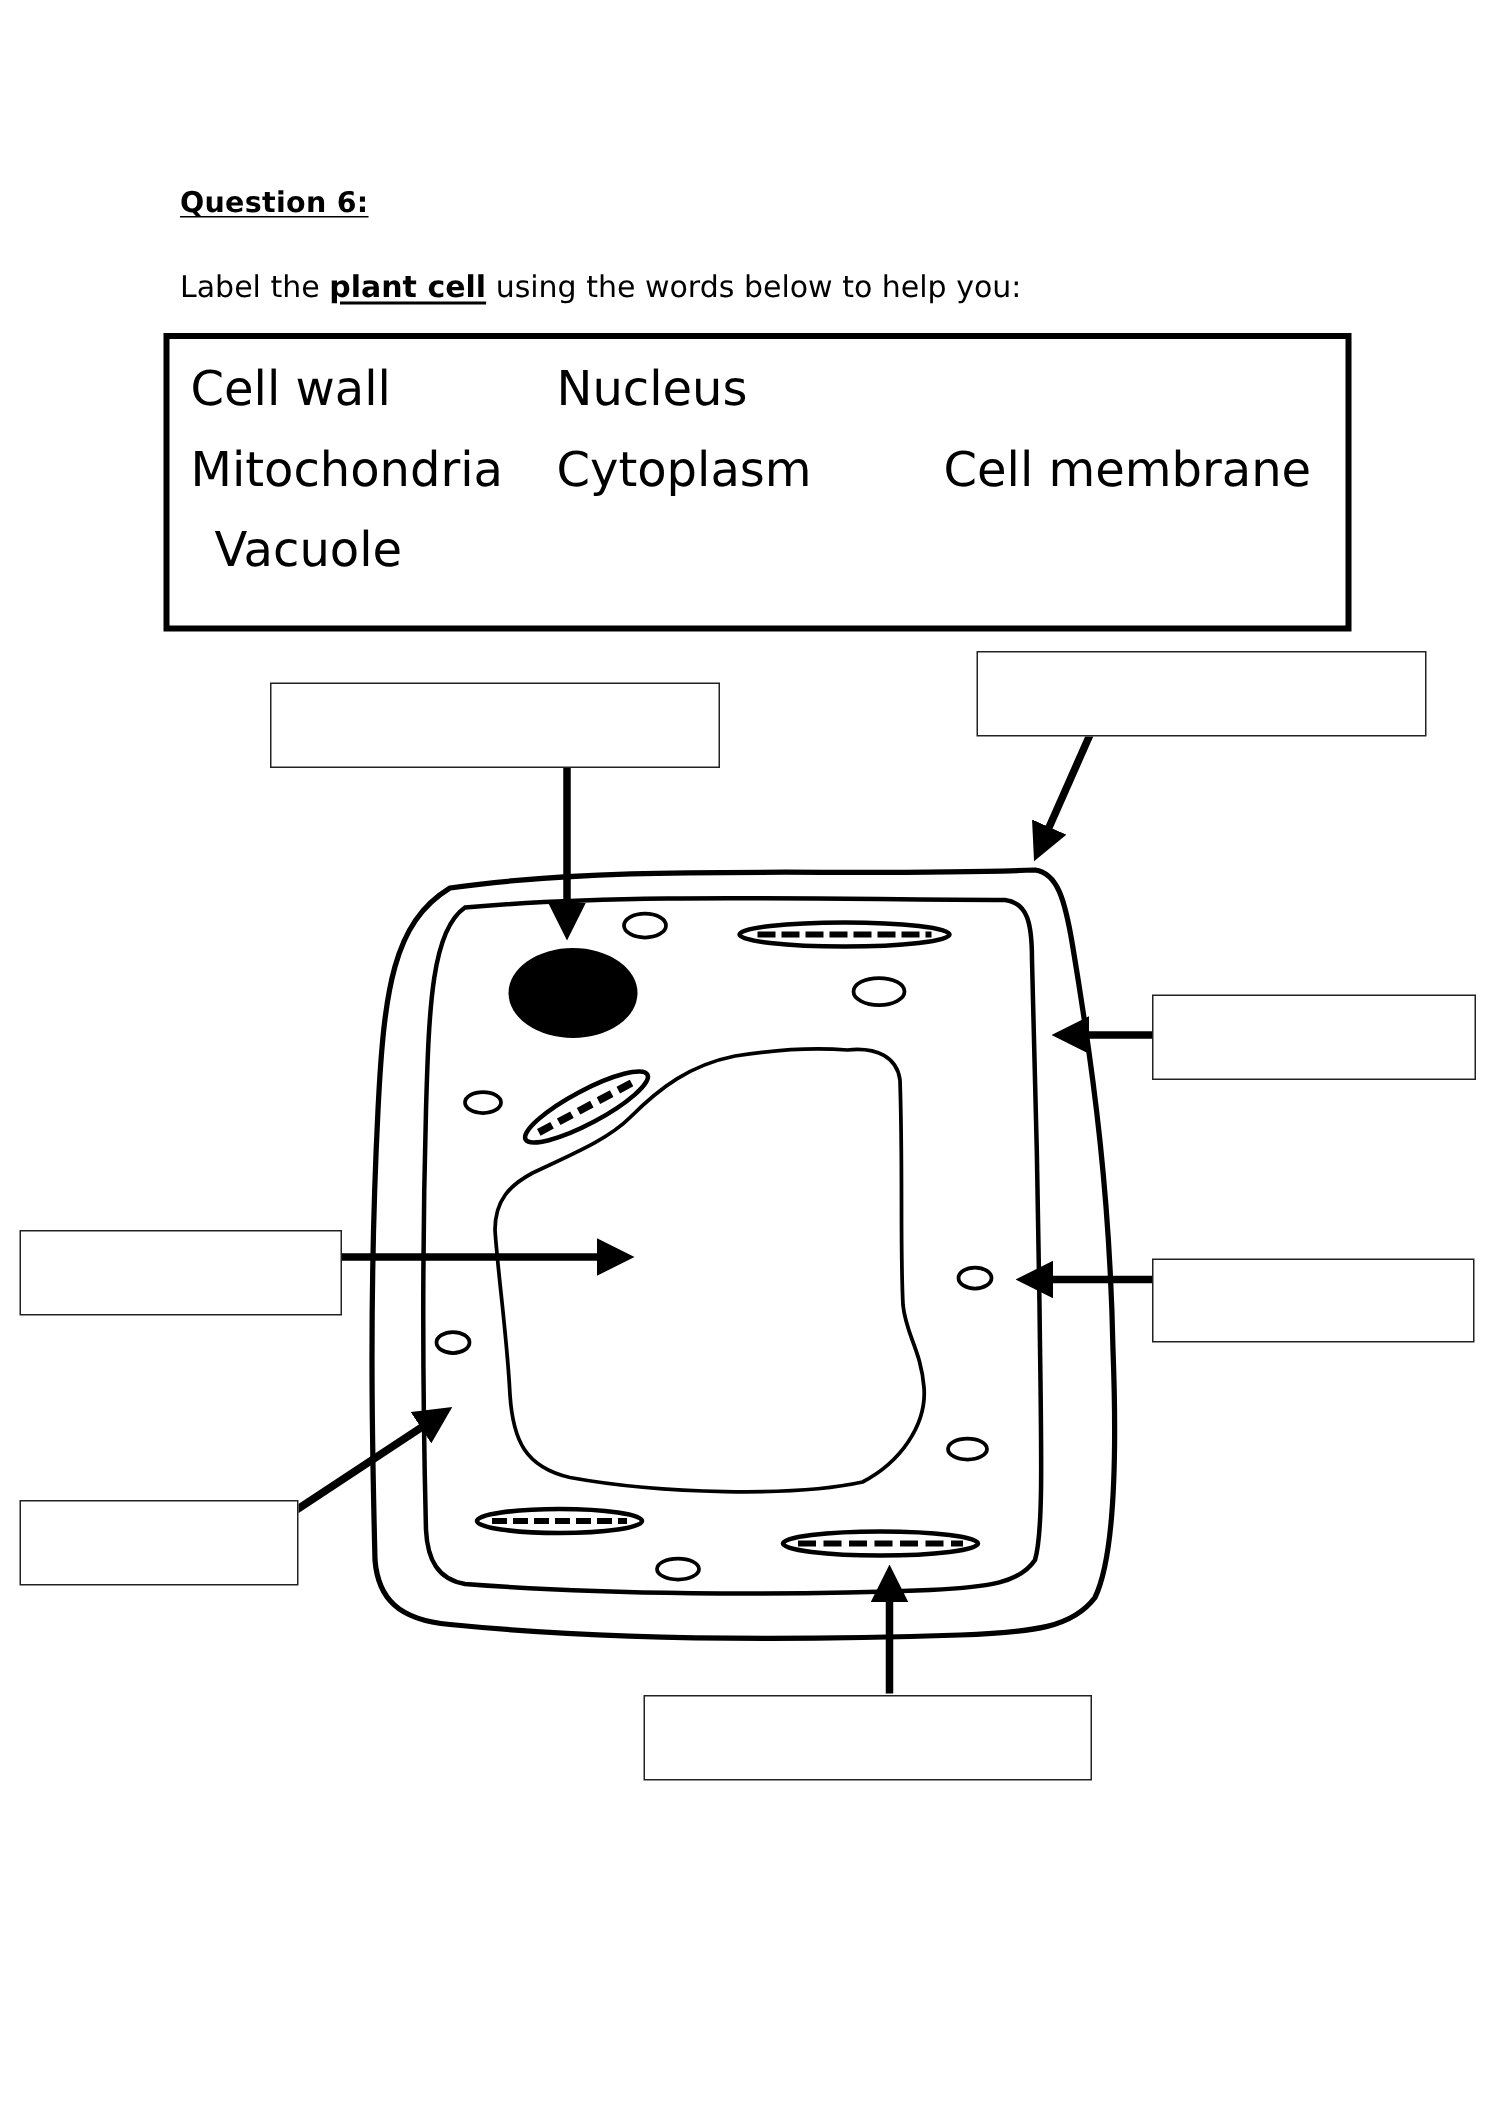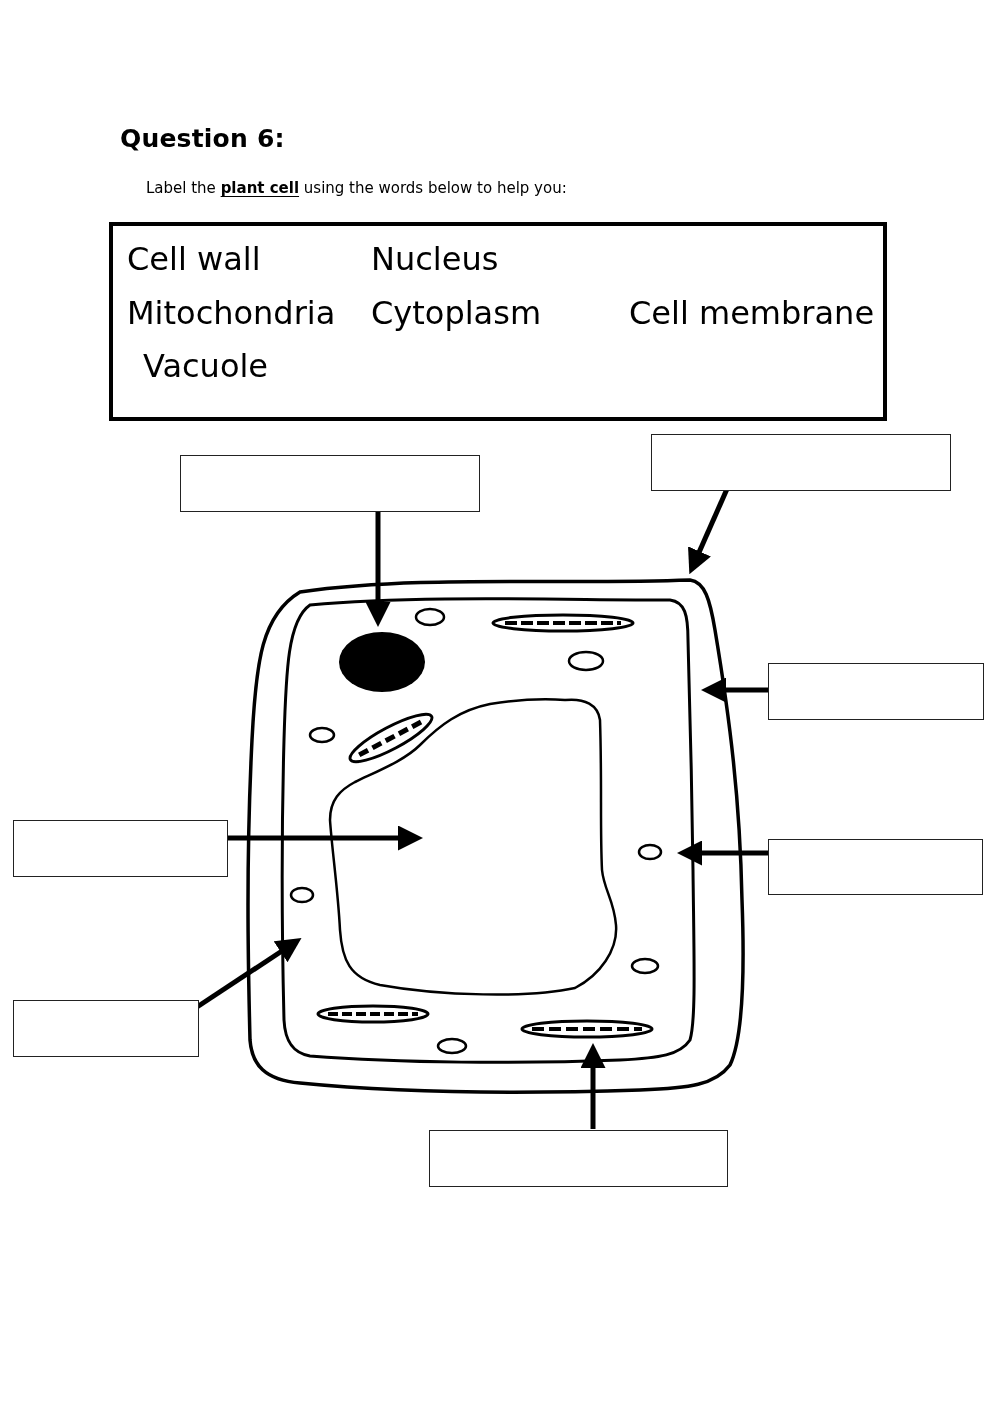--- a/index.html
+++ b/index.html
@@ -1,23 +1,23 @@
 <!DOCTYPE html>
 <html><head>
   <meta charset="utf-8">
   <style>
     html, body { margin: 0; padding: 0; background: #ffffff; }
     body { width: 992px; height: 1403px; position: relative; overflow: hidden;
            font-family: "DejaVu Sans", sans-serif; color: #000; }
-    .q-title { position: absolute; left: 120px; top: 124px; font-size: 25px; font-weight: bold;
-               text-underline-offset: 3px; letter-spacing: 0.2px; }
-    .instr { position: absolute; left: 120px; top: 179px; font-size: 15px; margin-left: 26px; }
+    .q-title { position: absolute; left: 120px; top: 124px; font-size: 19px; font-weight: bold;
+               text-decoration: underline; text-underline-offset: 3px; letter-spacing: 0.2px; }
+    .instr { position: absolute; left: 120px; top: 179px; font-size: 20px; }
     .instr b { text-decoration: underline; text-underline-offset: 3px; }
     .word-box { position: absolute; left: 109px; top: 222px; width: 770px; height: 191px;
-                border: 4px solid #000; }
+                border: 4px solid #000; padding-left: 14px; }
     .word { position: absolute; font-size: 32px; white-space: nowrap; }
     .diagram { position: absolute; left: 0; top: 0; }
     .label-box { position: absolute; border: 1.5px solid #222; background: #fff; box-sizing: border-box; }
   </style>
 </head>
 <body>
 
 <div class="q-title">Question 6:</div>
 <div class="instr"><span>Label the </span><b>plant cell</b><span> using the words below to help you:</span></div>
 

